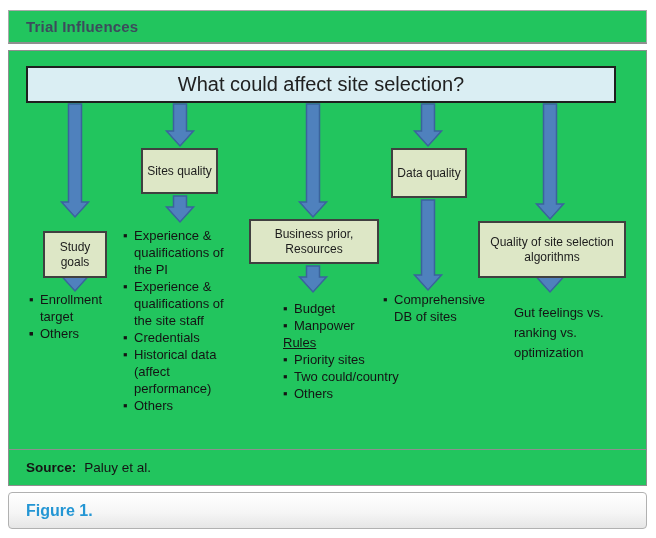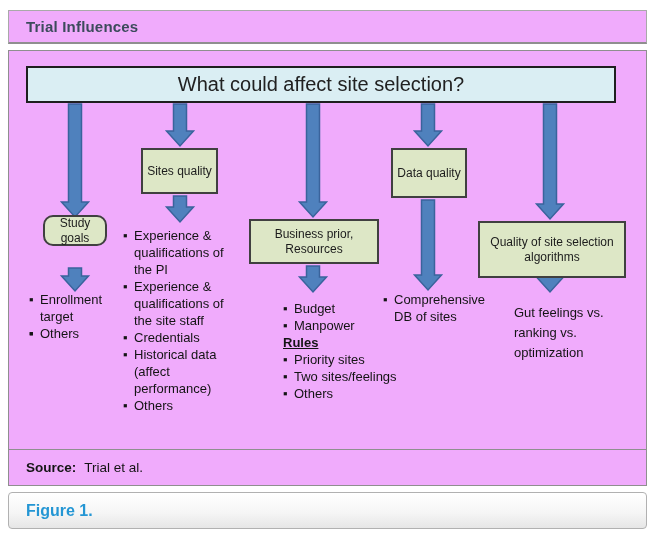--- a/index.html
+++ b/index.html
@@ -1,50 +1,50 @@
 <!DOCTYPE html>
 <html style="--arrow-fill: #4f81bd; --arrow-border: #3a639c; --box-fill: #dde7c6; --box-border: #404040; --question-fill: #daeef3; --question-border: #1f1f1f; --header-text: #3c4b5c; --figure-label: #2496d4;"><head>
 <meta charset="utf-8">
 <style>
   html,body{margin:0;padding:0;background:#fff;}
   .page{position:relative;width:656px;height:538px;background:#fff;
         font-family:"Liberation Sans",sans-serif;overflow:hidden;}
-  .card{position:absolute;left:8px;width:639px;box-sizing:border-box;background:#f0abfc;}
+  .card{position:absolute;left:8px;width:639px;box-sizing:border-box;background:#22c55e;}
 
   
   .hdr{top:10px;height:34px;border:1px solid #a9a9a9;border-bottom:2px solid #8f8f8f;
        display:flex;align-items:center;padding-left:17px;}
   .hdr .t{font-size:15px;font-weight:bold;color:var(--header-text,#3c4b5c);letter-spacing:.2px;}
 
   
   .dgm{top:50px;height:436px;border:1px solid #8f8f8f;}
   .qbox{position:absolute;left:17px;top:15px;width:590px;height:37px;box-sizing:border-box;
         background:var(--question-fill,#daeef3);border:2px solid var(--question-border,#1f1f1f);
         display:flex;align-items:center;justify-content:center;
         font-size:20px;color:#212121;}
   .arrows{position:absolute;left:0;top:0;pointer-events:none;}
 
   .gbox{position:absolute;box-sizing:border-box;background:var(--box-fill,#dde7c6);
         border:2px solid var(--box-border,#404040);display:flex;align-items:center;
         justify-content:center;text-align:center;font-size:12px;color:#1c1c1c;line-height:1.25;}
-  .b1{left:34px;top:164px;width:64px;height:31px;border-radius:10px;}
+  .b1{left:34px;top:180px;width:64px;height:47px;}
   .b2{left:132px;top:97px;width:77px;height:46px;}
   .b3{left:240px;top:168px;width:130px;height:45px;}
   .b4{left:382px;top:97px;width:76px;height:50px;}
   .b5{left:469px;top:170px;width:148px;height:57px;}
 
   .list{position:absolute;font-size:13px;color:#141414;line-height:17px;}
   .l1{left:20px;top:240px;width:94px;}
   .l2{left:114px;top:176px;width:118px;}
   .l3{left:274px;top:249px;width:118px;}
   .l4{left:374px;top:240px;width:112px;}
   .l5{left:505px;top:252px;width:106px;}
   .li{position:relative;padding-left:11px;}
   .li .blt{position:absolute;left:0;top:0;}
-  .li.hd{padding-left:0;font-weight:bold;text-decoration:underline;}
+  .li.hd{padding-left:0;font-weight:normal;text-decoration:underline;}
   .li.pl{padding-left:0;line-height:20px;}
 
   .srcrow{position:absolute;left:0;right:0;bottom:0;height:35px;border-top:1px solid #8f8f8f;
           display:flex;align-items:center;padding-left:17px;font-size:13.5px;color:#141414;}
   .srcrow .lbl{font-weight:bold;margin-right:8px;}
 
   
   .cap{top:492px;height:37px;border:1px solid #b1b1b1;border-radius:4px;
        background:linear-gradient(180deg,#ffffff 0%,#f6f6f6 55%,#e6e6e6 100%);
        display:flex;align-items:center;padding-left:17px;font-size:16px;}
@@ -92,33 +92,33 @@
         <div class="li"><span class="blt">▪</span><span>Experience &amp; qualifications of the site staff</span></div>
         <div class="li"><span class="blt">▪</span><span>Credentials</span></div>
         <div class="li"><span class="blt">▪</span><span>Historical data (affect performance)</span></div>
         <div class="li"><span class="blt">▪</span><span>Others</span></div>
       </div>
     <div class="list l3">
         <div class="li"><span class="blt">▪</span><span>Budget</span></div>
         <div class="li"><span class="blt">▪</span><span>Manpower</span></div>
         <div class="li hd"><span>Rules</span></div>
         <div class="li"><span class="blt">▪</span><span>Priority sites</span></div>
-        <div class="li"><span class="blt">▪</span><span>Two sites/feelings</span></div>
+        <div class="li"><span class="blt">▪</span><span>Two could/country</span></div>
         <div class="li"><span class="blt">▪</span><span>Others</span></div>
       </div>
     <div class="list l4">
         <div class="li"><span class="blt">▪</span><span>Comprehensive DB of sites</span></div>
       </div>
     <div class="list l5">
         <div class="li pl"><span>Gut feelings vs. ranking vs. optimization</span></div>
       </div>
 
     <div class="srcrow">
       <span class="lbl">Source:</span>
-      <span>Trial et al.</span>
+      <span>Paluy et al.</span>
     </div>
   </div>
 
   <div class="card cap">
     <span class="fl">Figure 1.</span>
   </div>
 
 </div>
 
 </body></html>

